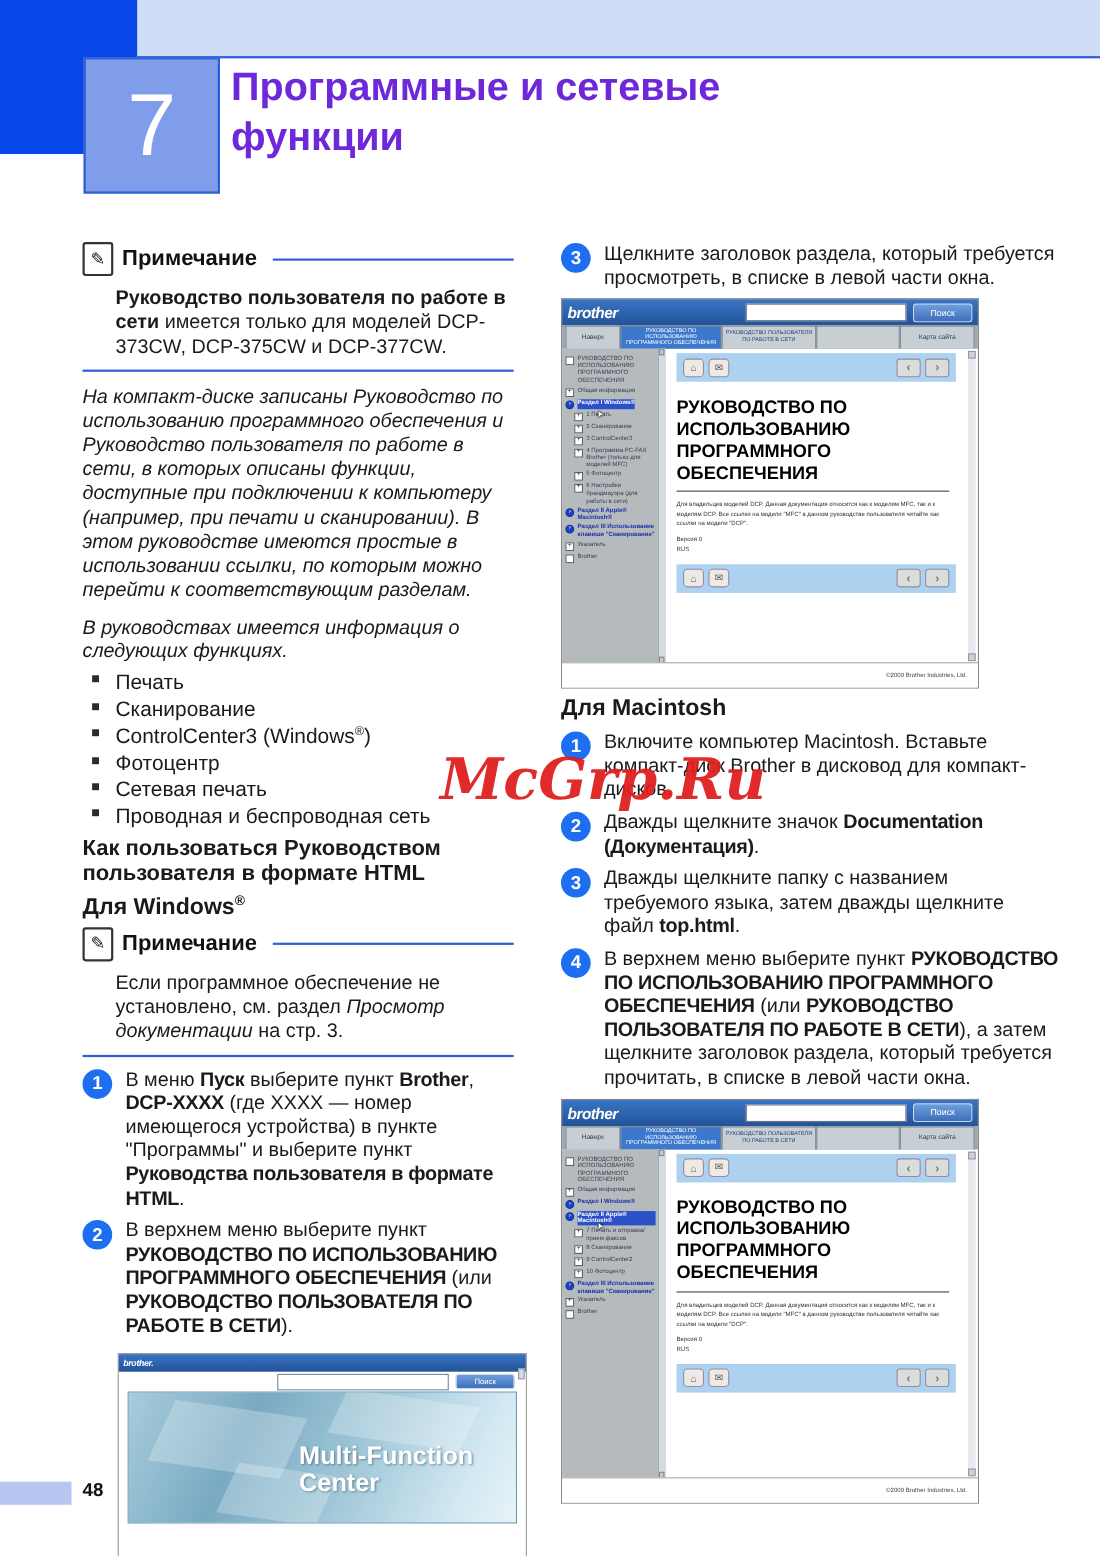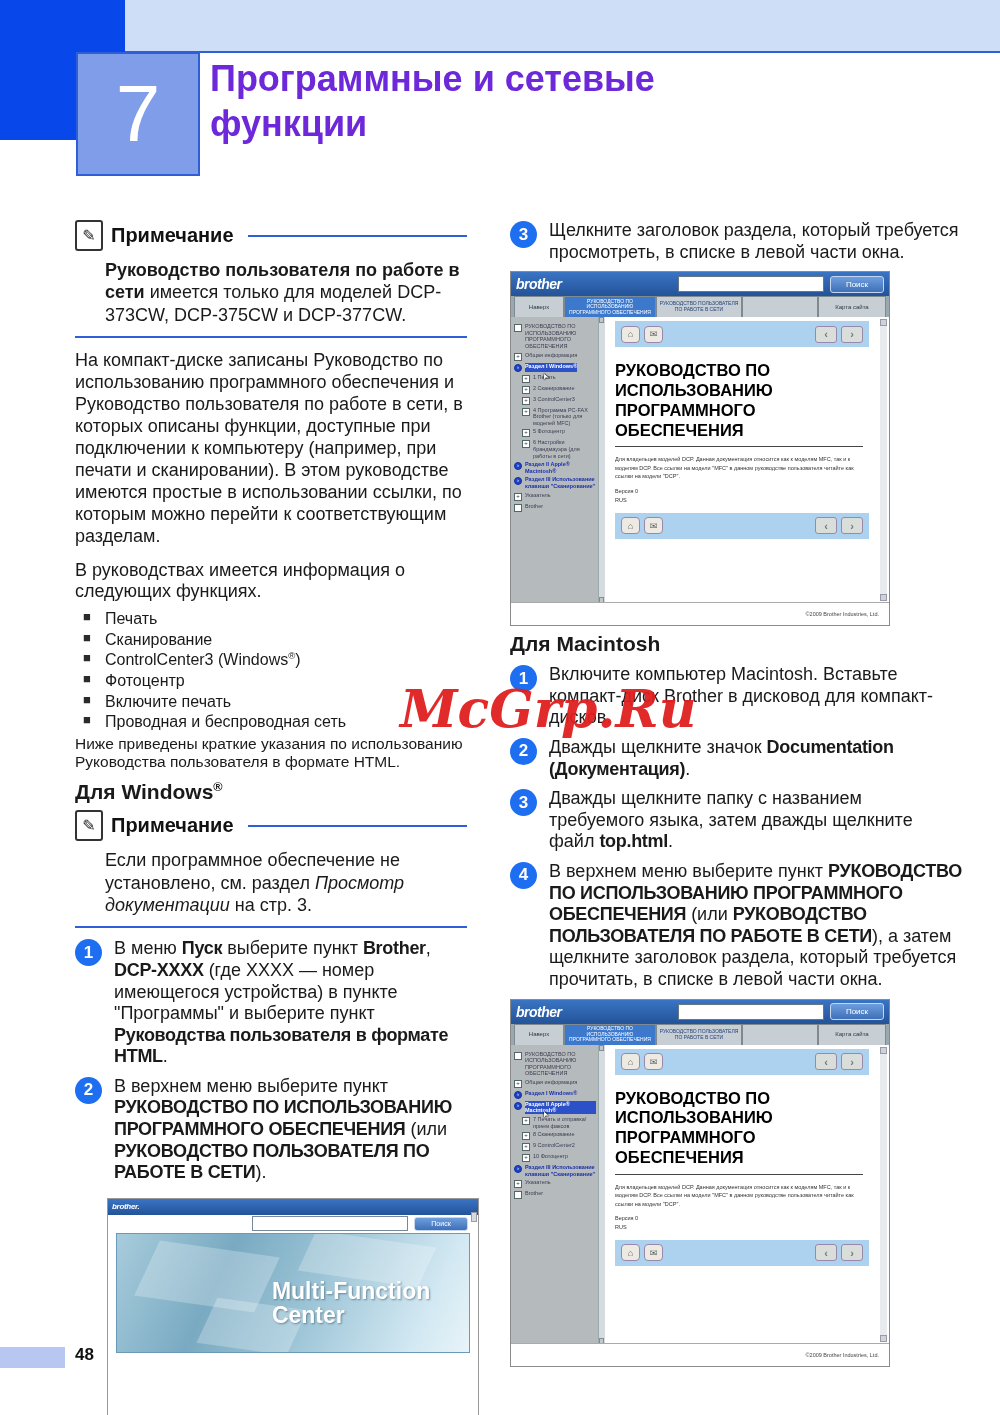--- a/index.html
+++ b/index.html
@@ -17,23 +17,23 @@
   .col-right{position:absolute;left:510px;top:212px;width:452px;}
   
   .note-head{display:flex;align-items:center;gap:8px;margin-bottom:8px;}
   .note-icon{flex:none;width:24px;height:27px;border:2px solid #333;border-radius:3px;background:#fff;
              display:flex;align-items:center;justify-content:center;font-size:16px;color:#222;}
   .note-label{font-size:20px;font-weight:bold;color:#111;}
   .note-rule{flex:1;height:2px;background:#2e5fd6;margin-left:6px;}
   .note-body{margin:0 0 0 30px;font-size:18px;line-height:1.24;}
   .blue-rule{height:2px;background:#2e5fd6;margin:10px 0 10px 0;}
   
-  .para{font-size:18px;line-height:1.22;margin:12px 0 6px 0;}
+  .para{font-size:18px;line-height:1.22;margin:12px 0 6px 0;font-style:italic;}
   ul.features{list-style:none;margin:2px 0 2px 8px;padding:0;}
-  ul.features li{font-size:16px;line-height:1.28;padding-left:22px;position:relative;}
+  ul.features li{font-size:19px;line-height:1.28;padding-left:22px;position:relative;}
   ul.features li::before{content:"■";position:absolute;left:0;top:0;font-size:13px;color:#2b2b2b;}
   .howto-h{font-size:20px;font-weight:bold;line-height:1.15;margin:4px 0 4px 0;}
   .small-t{font-size:15.5px;line-height:1.22;margin:0 0 8px 0;}
   .os-h{font-size:21px;font-weight:bold;margin:6px 0 6px 0;}
   sup{font-size:0.6em;}
   
   .step{display:flex;gap:12px;margin:8px 0;}
   .snum{flex:none;width:27px;height:27px;border-radius:50%;background:#1e6ef2;color:#fff;
         font-size:17px;font-weight:bold;display:flex;align-items:center;justify-content:center;margin-top:1px;}
   .stext{font-size:18px;line-height:1.2;}
@@ -136,25 +136,25 @@
     <div class="blue-rule"></div>
 
     <p class="para">На компакт-диске записаны Руководство по использованию программного обеспечения и Руководство пользователя по работе в сети, в которых описаны функции, доступные при подключении к компьютеру (например, при печати и сканировании). В этом руководстве имеются простые в использовании ссылки, по которым можно перейти к соответствующим разделам.</p>
     <p class="para">В руководствах имеется информация о следующих функциях.</p>
 
     <ul class="features">
       <li>Печать</li>
       <li>Сканирование</li>
       <li>ControlCenter3 (Windows<sup>®</sup>)</li>
       <li>Фотоцентр</li>
-      <li>Включите печать</li>
+      <li>Сетевая печать</li>
       <li>Проводная и беспроводная сеть</li>
     </ul>
 
-    <p class="small-t">Ниже приведены краткие указания по использованию Руководства пользователя в формате HTML.</p>
+    <div class="howto-h">Как пользоваться Руководством пользователя в формате HTML</div>
 
     <div class="os-h">Для Windows<sup>®</sup></div>
 
     <div class="note-head">
       <span class="note-icon">✎</span>
       <span class="note-label">Примечание</span>
       <span class="note-rule"></span>
     </div>
     <p class="note-body">Если программное обеспечение не установлено, см. раздел <i>Просмотр документации</i> на стр. 3.</p>
     <div class="blue-rule"></div>

